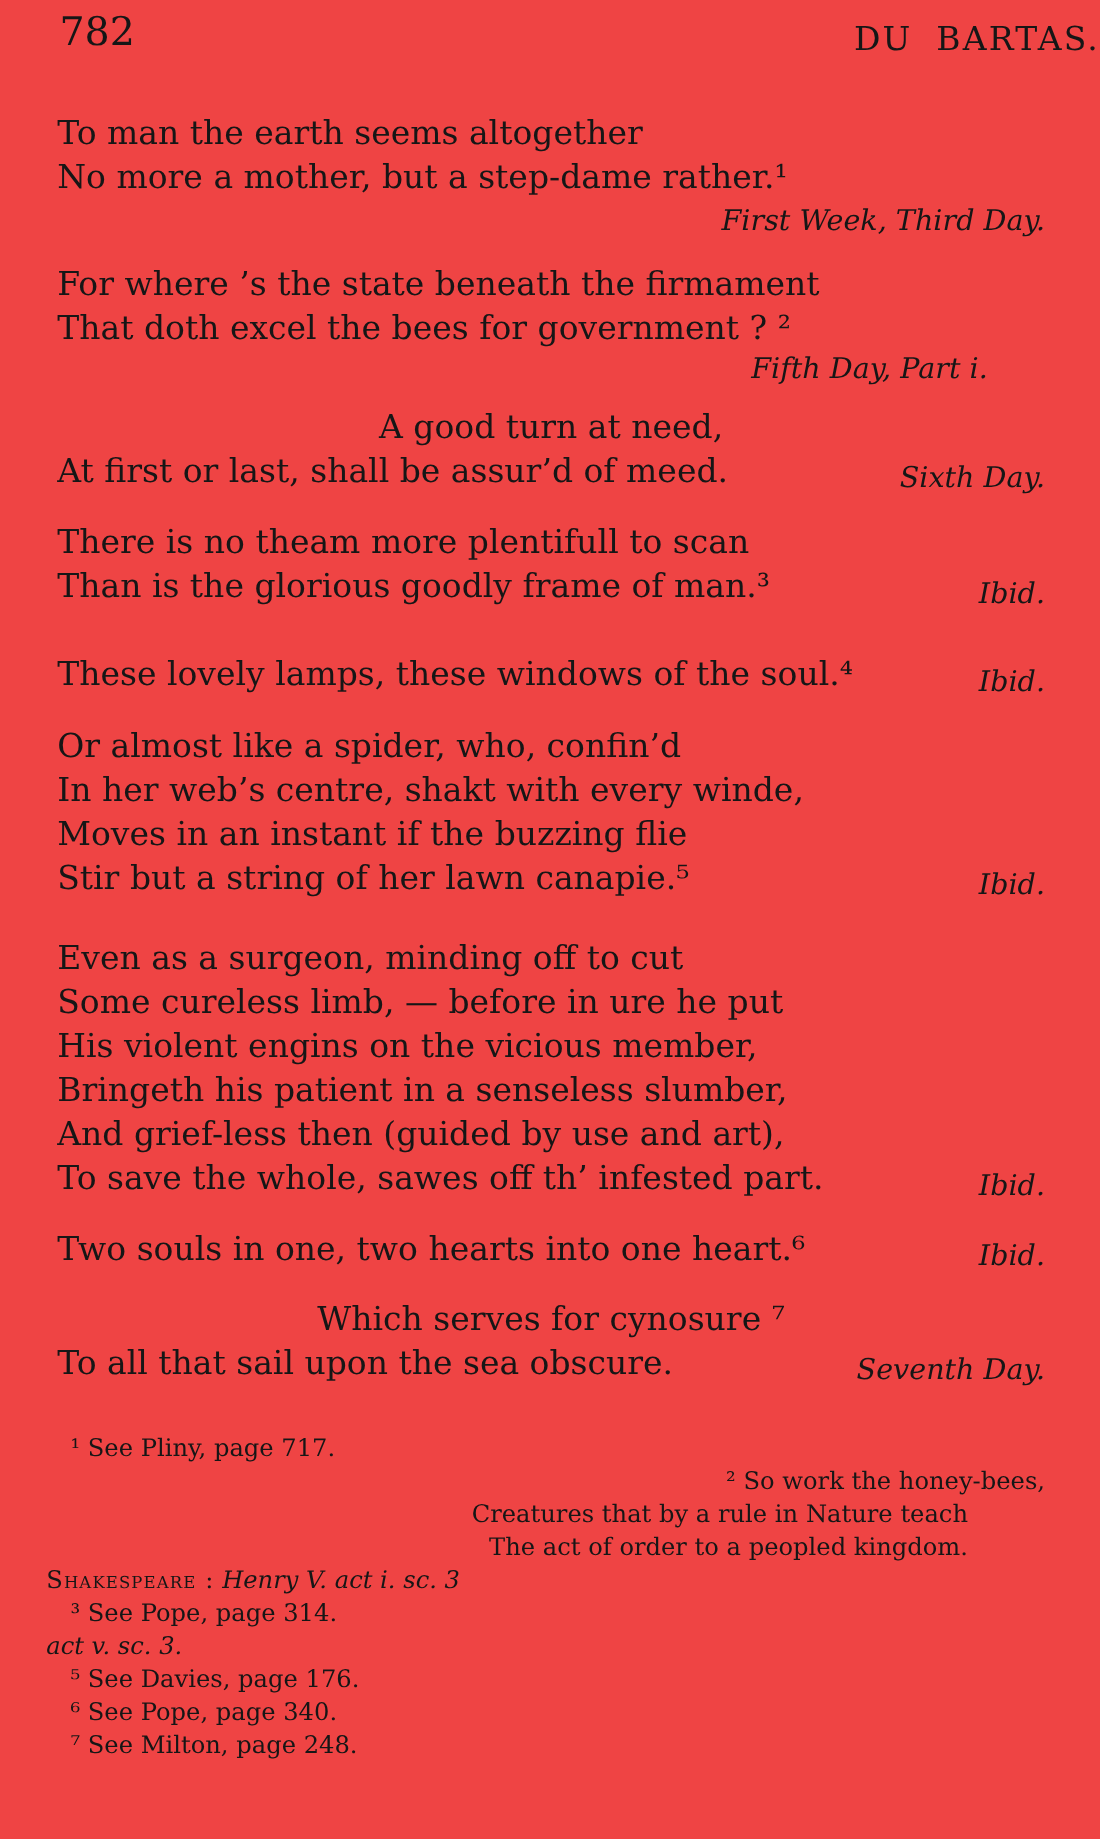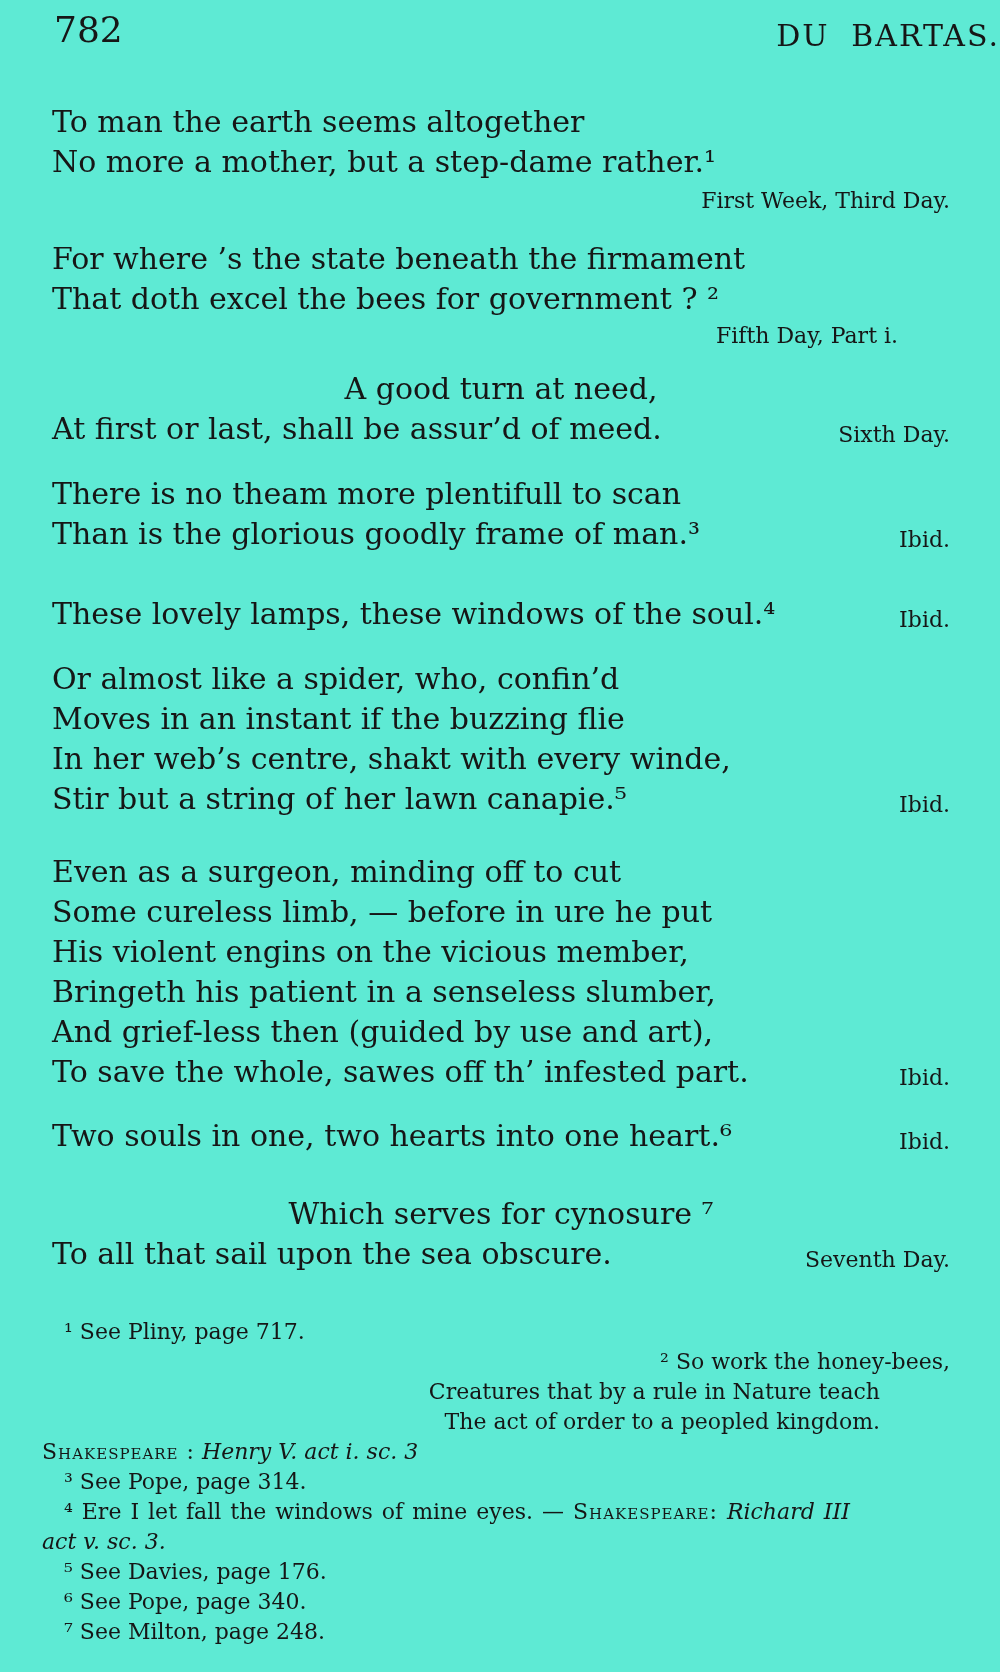--- a/index.html
+++ b/index.html
@@ -1,20 +1,20 @@
 <!DOCTYPE html>
 <html><head>
 <meta charset="utf-8">
 <style>
   html,body { margin:0; padding:0; background:#e8e8e8; }
   .page {
     position:relative;
     width:1000px; height:1672px;
     margin:0 auto;
-    background:#5eead4;
+    background:#ef4444;
     color:#161616;
     font-family:"DejaVu Serif", serif;
     overflow:hidden;
   }
   
   .header { position:relative; height:56px; }
   .page-num {
     position:absolute; left:54px; top:10px;
     font-size:36px; line-height:40px;
   }
@@ -27,21 +27,22 @@
   
   .content { margin:0 50px 0 52px; }
   .quote { }
   .vline {
     position:relative;
     font-size:30px; line-height:40px;
     white-space:nowrap;
   }
   .vline.center { text-align:center; }
   .attr {
-    font-size:22px;
+    font-style:italic;
+    font-size:26px;
   }
   .attr-inline {
     position:absolute; right:0; top:13px;
     line-height:26px; white-space:nowrap;
   }
   .attr-row {
     text-align:right;
     line-height:30px;
     margin-top:4px;
   }
@@ -62,21 +63,21 @@
   .it { font-style:italic; }
   
   .q1 { margin-top:46px; }
   .q2 { margin-top:23px; }
   .q3 { margin-top:18px; }
   .q4 { margin-top:25px; }
   .q5 { margin-top:40px; }
   .q6 { margin-top:25px; }
   .q7 { margin-top:33px; }
   .q8 { margin-top:24px; }
-  .q9 { margin-top:38px; }
+  .q9 { margin-top:24px; }
   .a2 { margin-top:2px; }
 </style>
 </head>
 <body>
 
 <div class="page">
 
   <div class="header">
     <div class="page-num">782</div>
     <div class="running-title">DU BARTAS.</div>
@@ -114,22 +115,22 @@
 
     <div class="quote q5">
       <div class="vline">
         <span>These lovely lamps, these windows of the soul.⁴</span>
         <span class="attr attr-inline">Ibid.</span>
       </div>
     </div>
 
     <div class="quote q6">
       <div class="vline">Or almost like a spider, who, confin’d</div>
+      <div class="vline">In her web’s centre, shakt with every winde,</div>
       <div class="vline">Moves in an instant if the buzzing flie</div>
-      <div class="vline">In her web’s centre, shakt with every winde,</div>
       <div class="vline">
         <span>Stir but a string of her lawn canapie.⁵</span>
         <span class="attr attr-inline">Ibid.</span>
       </div>
     </div>
 
     <div class="quote q7">
       <div class="vline">Even as a surgeon, minding off to cut</div>
       <div class="vline">Some cureless limb, — before in ure he put</div>
       <div class="vline">His violent engins on the vicious member,</div>
@@ -168,23 +169,20 @@
       <div class="fn-vline rest">The act of order to a peopled kingdom.</div>
       <div class="fn-attr-row">
         <span class="sc">Shakespeare :</span>
         <span class="it">Henry V. act i. sc. 3</span>
       </div>
     </div>
 
     <div class="fn-simple">³ See Pope, page 314.</div>
 
     <div>
-      <div class="fn-ref">
-        <span>⁴ Ere I let fall the windows of mine eyes. — </span><span class="sc">Shakespeare:</span><span class="it"> Richard III</span>
-      </div>
       <div class="fn-cont it">act v. sc. 3.</div>
     </div>
 
     <div class="fn-simple">⁵ See Davies, page 176.</div>
     <div class="fn-simple">⁶ See Pope, page 340.</div>
     <div class="fn-simple">⁷ See Milton, page 248.</div>
 
   </div>
 
 </div>

